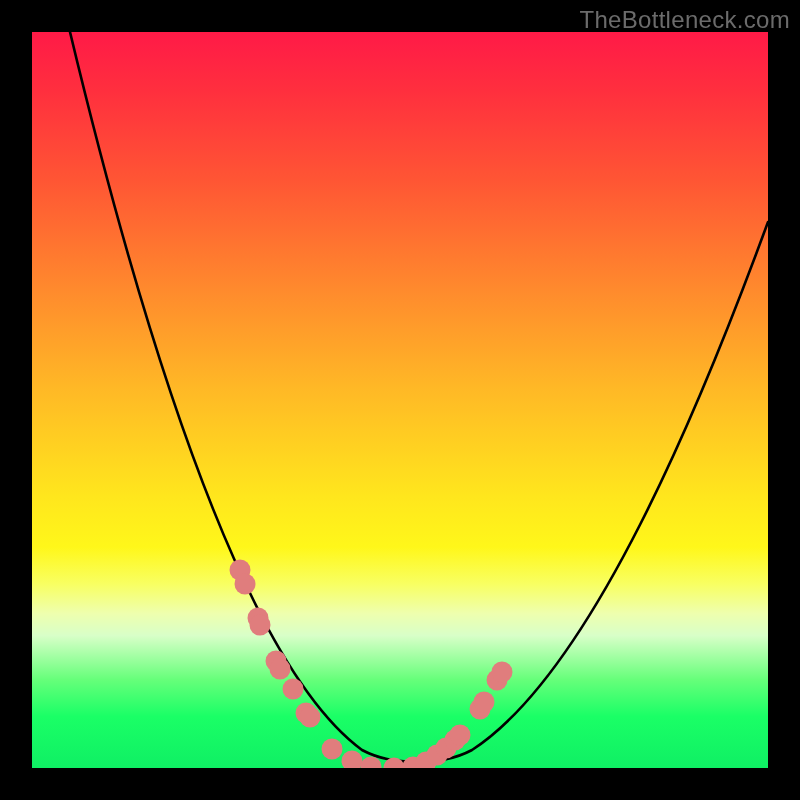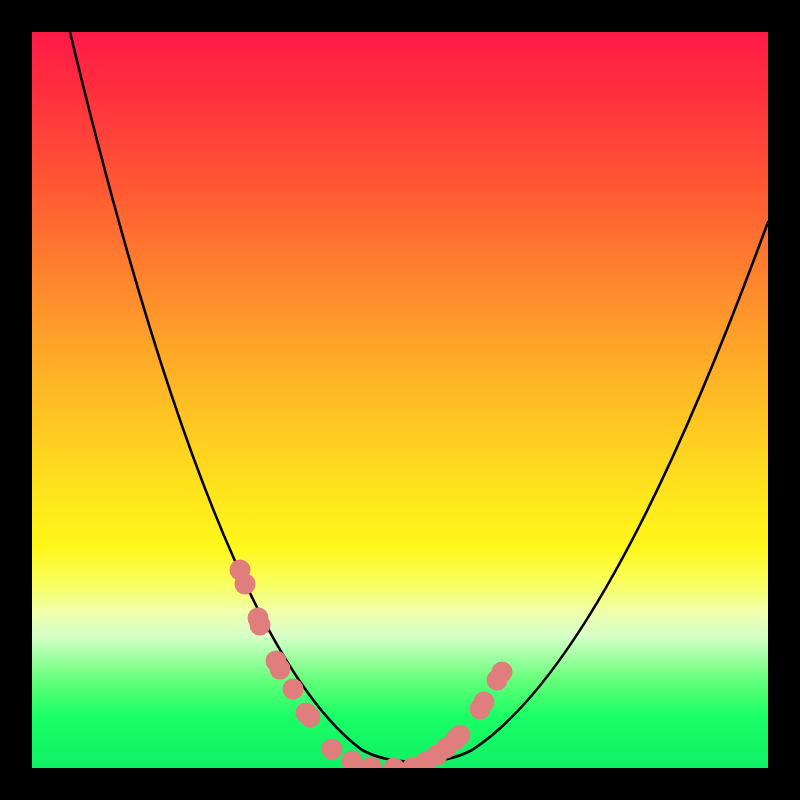--- a/index.html
+++ b/index.html
@@ -53,20 +53,21 @@
     position: absolute;
     left: 0; top: 0;
     width: 100%;
     height: 100%;
   }
 </style>
 </head>
 <body>
 
 <div class="outer">
+  <div class="watermark">TheBottleneck.com</div>
 
   <div class="plot">
     <svg class="curve" viewBox="0 0 736 736" preserveAspectRatio="none">
       <path id="main-curve" fill="none" stroke="#000" stroke-width="2.6" stroke-linecap="round" d="M 38 0 C 110 300, 210 630, 330 718 C 360 734, 410 734, 440 718 C 560 640, 670 370, 736 190"></path>
       <g id="marker-group">
           <circle cx="208" cy="538" r="10.5" fill="#e07d7d"></circle>
           <circle cx="213" cy="552" r="10.5" fill="#e07d7d"></circle>
           <circle cx="226" cy="586" r="10.5" fill="#e07d7d"></circle>
           <circle cx="228" cy="593" r="10.5" fill="#e07d7d"></circle>
           <circle cx="244" cy="629" r="10.5" fill="#e07d7d"></circle>

